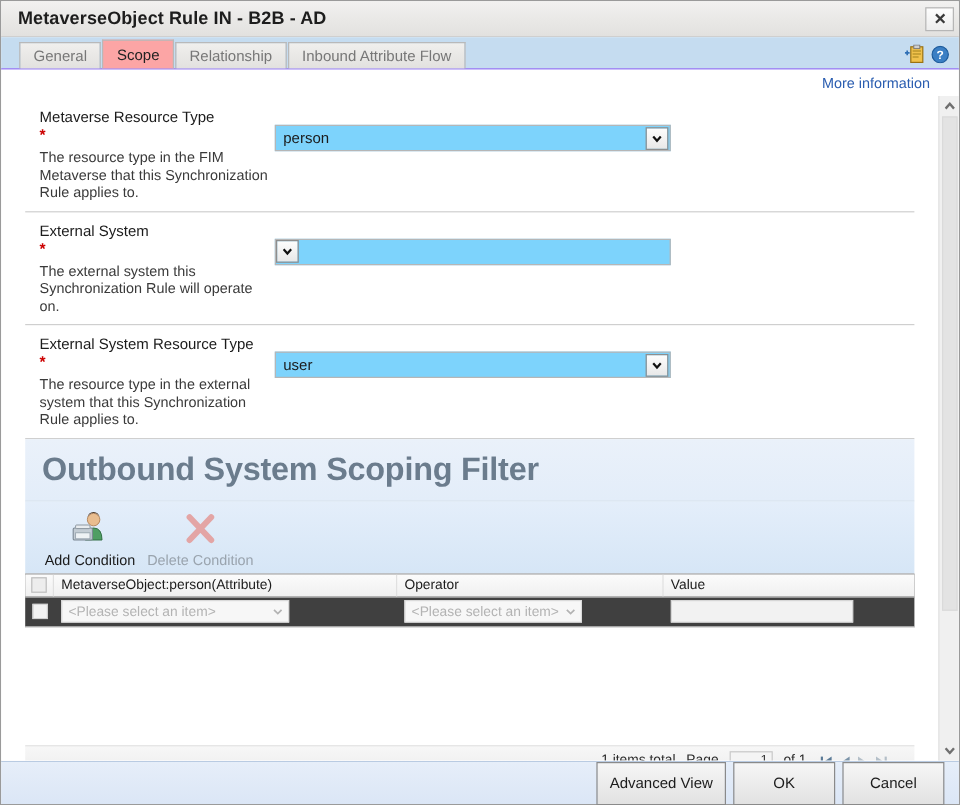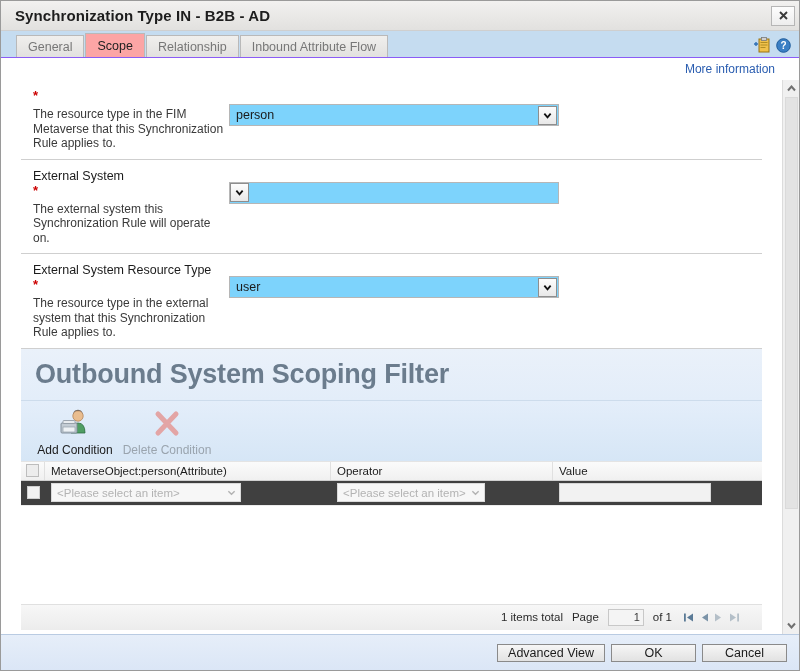--- a/index.html
+++ b/index.html
@@ -369,39 +369,39 @@
   .footer {
     flex: 0 0 36px;
     height: 36px;
     background: linear-gradient(to bottom, #e6eef9, #dbe6f6);
     border-top: 1px solid #b9cbe2;
     display: flex; align-items: center; justify-content: flex-end;
     padding-right: 12px;
     gap: 6px;
   }
   .btn {
-    height: 18px;
+    height: 36px;
     min-width: 85px;
     padding: 0 10px;
     border: 1px solid #8a8a8a;
     background: linear-gradient(to bottom, #f6f6f6, #e2e2e2);
     font-size: 12.5px;
     color: #1b1b1b;
     display: flex; align-items: center; justify-content: center;
     cursor: pointer;
     white-space: nowrap;
   }
 </style>
 </head>
 <body>
 
 <div class="window">
 
   <div class="titlebar">
-    <div class="title">Synchronization Type IN - B2B - AD</div>
+    <div class="title">MetaverseObject Rule IN - B2B - AD</div>
     <div class="spacer"></div>
     <div class="close-btn">
       <svg width="11" height="11" viewBox="0 0 11 11">
         <path d="M2 2 L9 9 M9 2 L2 9" stroke="#3a3a3a" stroke-width="1.9" fill="none"></path>
       </svg>
     </div>
   </div>
 
   <div class="tabstrip">
     <div class="tab">General</div>
@@ -433,20 +433,21 @@
 
     <div class="more-info-row">
       <a class="more-info-link" href="#">More information</a>
     </div>
 
     <div class="scroll-host">
       <div class="scroll-content">
 
         <div class="form-sec">
           <div class="lbl-col">
+            <div class="lbl-title">Metaverse Resource Type</div>
             <span class="req-star">*</span>
             <div class="lbl-desc">The resource type in the FIM Metaverse that this Synchronization Rule applies to.</div>
           </div>
           <div class="ctrl-col">
             <div class="sel-wrap">
               <span class="sel-text">person</span>
               <span class="sel-arrow">
                 <svg class="chev" viewBox="0 0 10 10">
                     <path d="M1.5 3 L5 7 L8.5 3" stroke="#111" stroke-width="2" fill="none"></path>
                   </svg>

